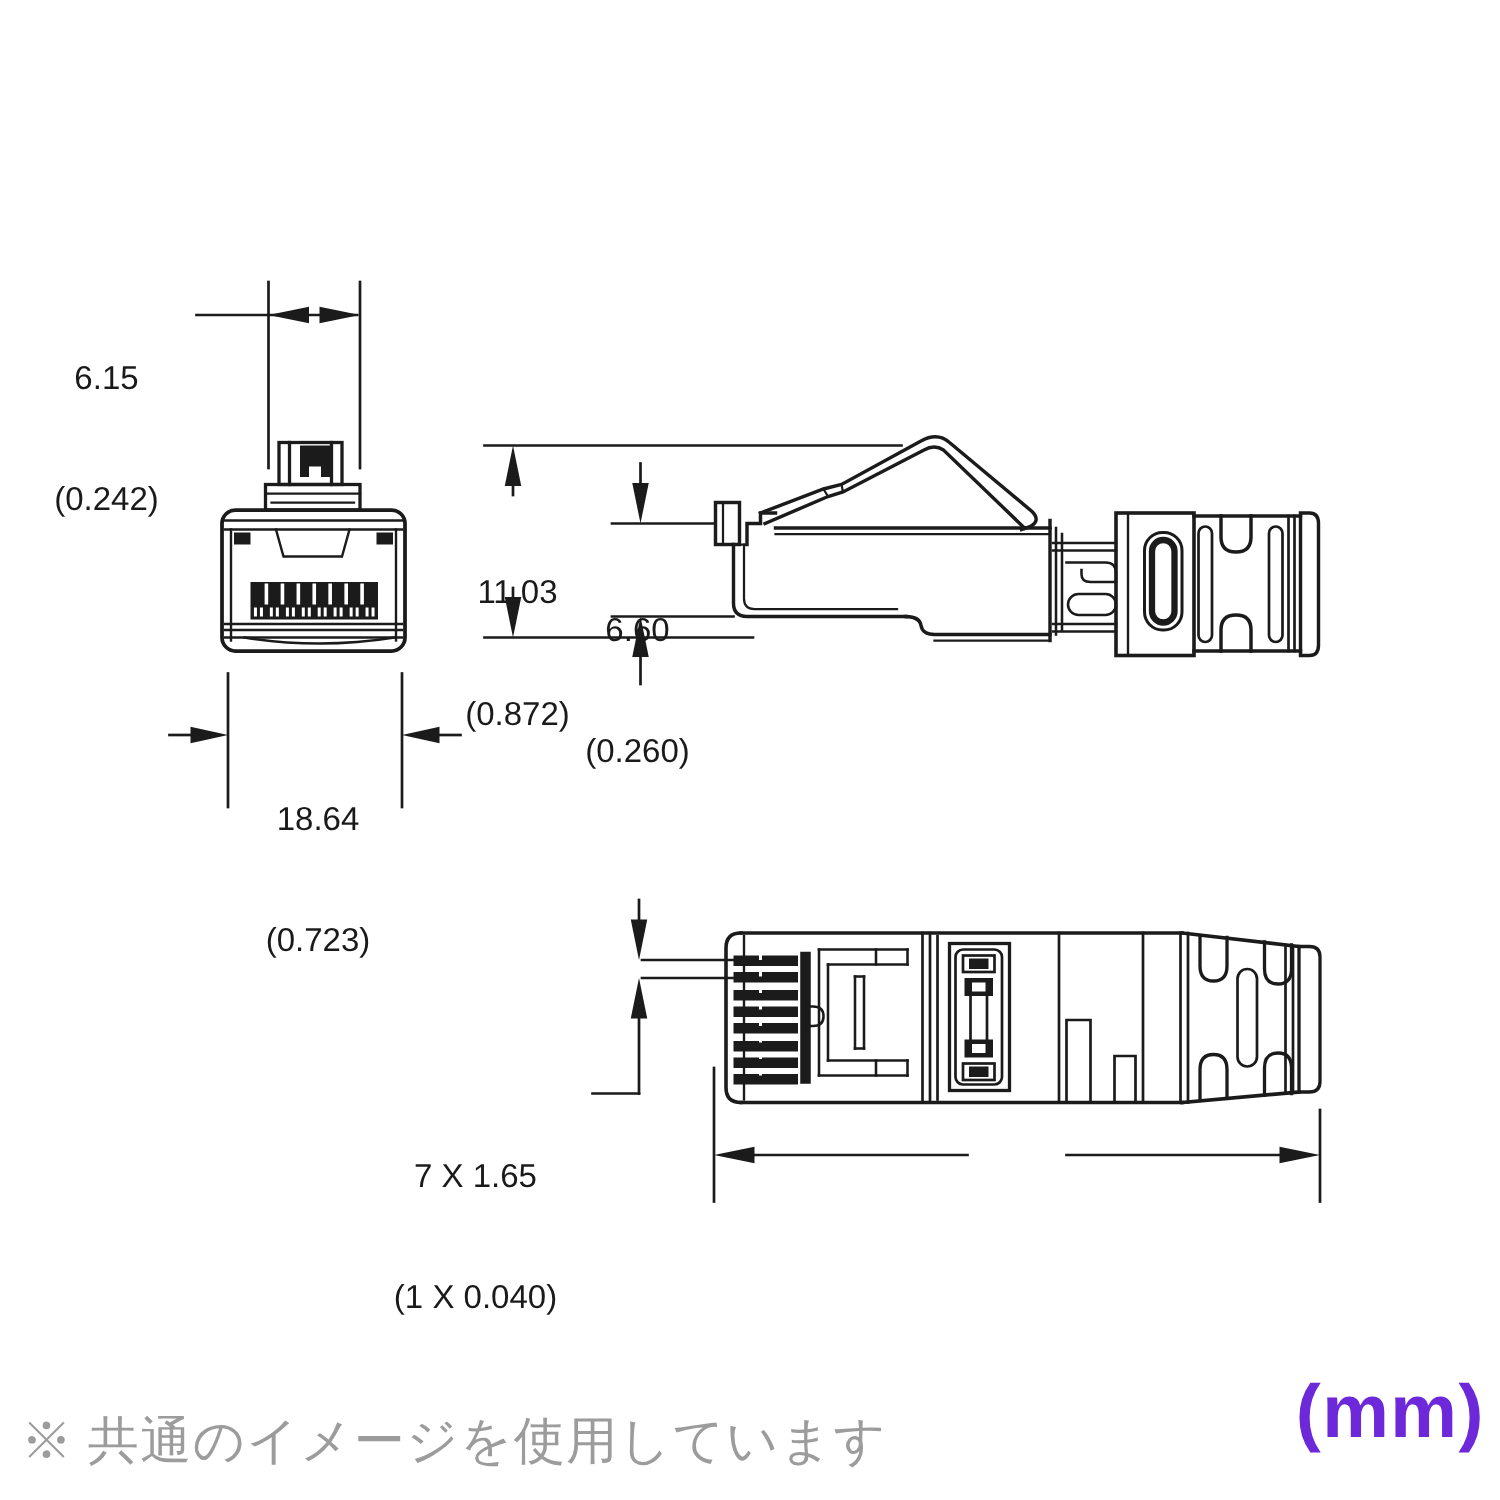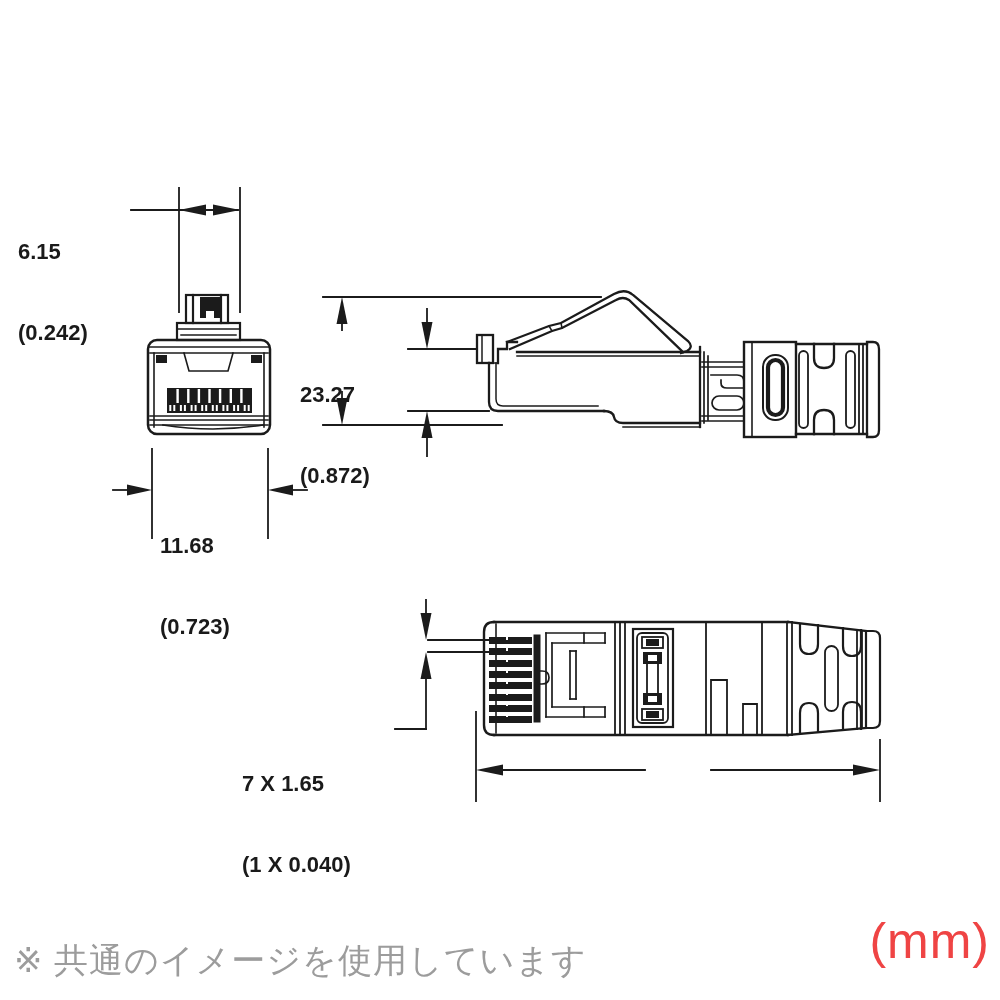--- a/index.html
+++ b/index.html
@@ -2,31 +2,31 @@
 <html><head>
 <meta charset="utf-8">
 <style>
   html,body{margin:0;padding:0;background:#ffffff;}
   #stage{
     position:relative;width:1000px;height:1000px;background:#ffffff;
     font-family:"Liberation Sans","DejaVu Sans",sans-serif;overflow:hidden;
   }
   #lineart{position:absolute;left:0;top:0;}
   .dim{
-    position:absolute;text-align:left;font-weight:bold;color:#1a1a1a;
+    position:absolute;text-align:center;font-weight:normal;color:#1a1a1a;
     font-size:22px;line-height:27px;letter-spacing:0px;white-space:pre;
   }
   .dim span{display:block;}
   #footnote{
     position:absolute;left:14px;top:938px;font-size:34px;color:#9c9c9c;
-    letter-spacing:1px;white-space:pre;
+    letter-spacing:1px;white-space:pre;font-family:Liberation Serif, serif;
   }
   #unit-label{
-    position:absolute;right:10px;top:912px;font-size:50px;font-weight:normal;
-    color:#ef4444;letter-spacing:1px;
+    position:absolute;right:10px;top:912px;font-size:50px;font-weight:bold;
+    color:#6d28d9;letter-spacing:1px;
   }
 </style>
 </head>
 <body>
 
 <div id="stage">
 
 <svg id="lineart" width="1000" height="1000" viewBox="0 0 1000 1000" stroke="#1b1b1b" fill="none" stroke-linecap="square">
 
   <g>
@@ -283,27 +283,31 @@
     </g>
   </g>
 </svg>
 
   <div class="dim" style="left:18px;top:184px;width:106px;">
     <span>6.15</span>
     <span>(0.242)</span>
   </div>
 
   <div class="dim" style="left:300px;top:327px;width:90px;">
-    <span>23.27</span>
+    <span>11.03</span>
     <span>(0.872)</span>
   </div>
 
+  <div class="dim" style="left:381px;top:352px;width:88px;">
+    <span>6.60</span>
+    <span>(0.260)</span>
+  </div>
 
   <div class="dim" style="left:160px;top:478px;width:104px;">
-    <span>11.68</span>
+    <span>18.64</span>
     <span>(0.723)</span>
   </div>
 
   <div class="dim" style="left:242px;top:716px;width:150px;">
     <span>7 X 1.65</span>
     <span>(1 X 0.040)</span>
   </div>
 
 
   <div id="footnote">※ 共通のイメージを使用しています</div>

